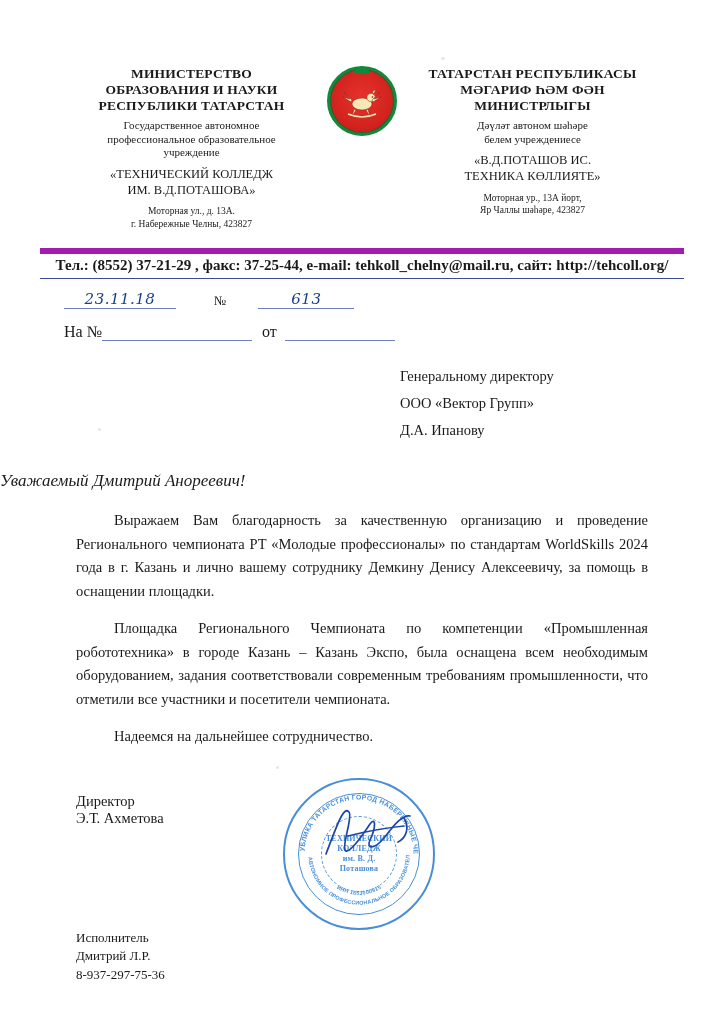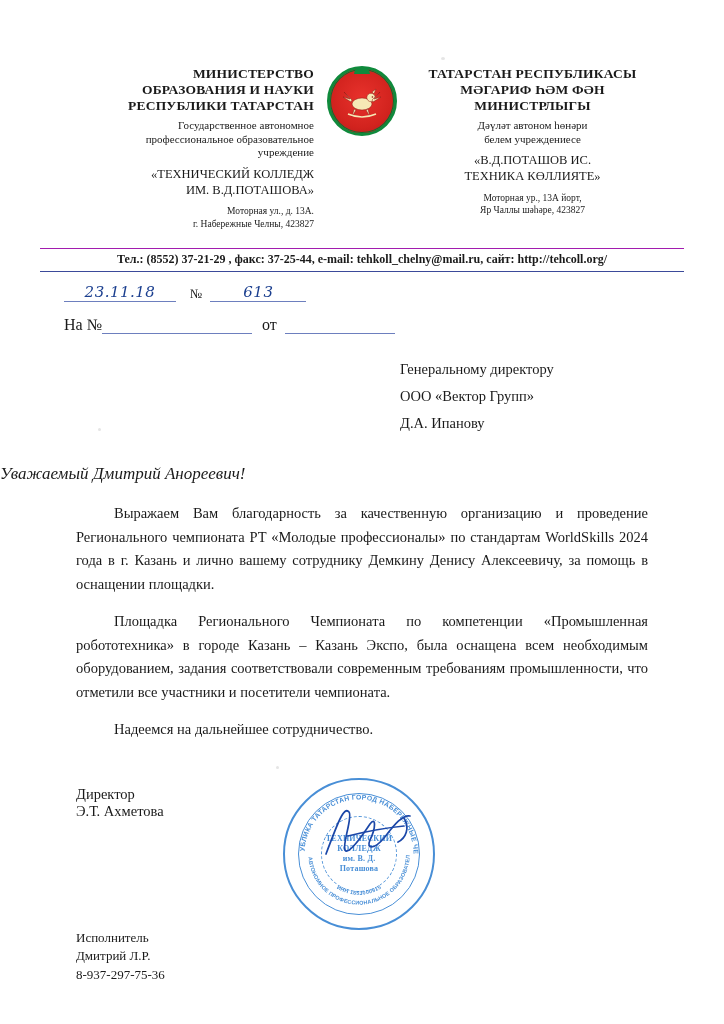--- a/index.html
+++ b/index.html
@@ -27,21 +27,21 @@
     display: flex;
     align-items: flex-start;
     justify-content: center;
     padding: 56px 40px 0 40px;
   }
   .lh-col {
     width: 245px;
     text-align: center;
     line-height: 1.18;
   }
-  .lh-col.left { padding-top: 10px; text-align: right; }
+  .lh-col.left { padding-top: 10px; }
   .lh-col.right { padding-top: 10px; }
   .lh-title {
     font-weight: bold;
     font-size: 13.5px;
     letter-spacing: .2px;
   }
   .lh-sub {
     font-size: 11px;
     margin-top: 5px;
     line-height: 1.25;
@@ -82,36 +82,37 @@
     top: -2px; left: 50%;
     transform: translateX(-50%);
     width: 16px; height: 7px;
     background: #0f8a3c;
     border-radius: 8px 8px 0 0;
   }
 
   
   .contact-line {
     margin: 18px 40px 0 40px;
-    border-top: 1px solid #a21caf;
+    border-top: 6px solid #a21caf;
     border-bottom: 1px solid #3b4a9a;
     padding: 3px 0 4px 0;
     text-align: center;
-    font-size: 12px;
+    font-size: 15px;
     font-weight: bold;
   }
   .contact-line .link { font-weight: bold; }
 
   
   .refrow {
     margin: 8px 64px 0 64px;
     display: flex;
     align-items: flex-end;
     font-size: 13px;
     height: 22px;
+    gap: 24px;
   }
   .handwritten {
     font-family: "DejaVu Serif", serif;
     font-style: italic;
     color: #1b3f8f;
     font-size: 15px;
     letter-spacing: .5px;
   }
   .blank {
     border-bottom: 1px solid #6d7fbe;
@@ -286,21 +287,21 @@
           </g>
           <path d="M8 35 Q22 41 36 35" fill="none" stroke="#f6e9b6" stroke-width="1.4"></path>
         </svg>
       </div>
     </div>
 
     <div class="lh-col right">
       <div class="lh-title" style="white-space:pre-line">ТАТАРСТАН РЕСПУБЛИКАСЫ
 МӘГАРИФ ҺӘМ ФӘН
 МИНИСТРЛЫГЫ</div>
-      <div class="lh-sub" style="white-space:pre-line">Дәүләт автоном һөнәри
+      <div class="lh-sub" style="white-space:pre-line">Дәүләт автоном шәһәре
 белем учреждениесе</div>
       <div class="lh-org" style="white-space:pre-line">«В.Д.ПОТАШОВ ИС.
 ТЕХНИКА КӨЛЛИЯТЕ»</div>
       <div class="lh-addr" style="white-space:pre-line">Моторная ур., 13А йорт,
 Яр Чаллы шәһәре, 423827</div>
     </div>
   </div>
 
   <div class="contact-line">
     <span class="link">Тел.: (8552) 37-21-29 , факс: 37-25-44, e-mail: tehkoll_chelny@mail.ru, сайт: http://tehcoll.org/</span>

